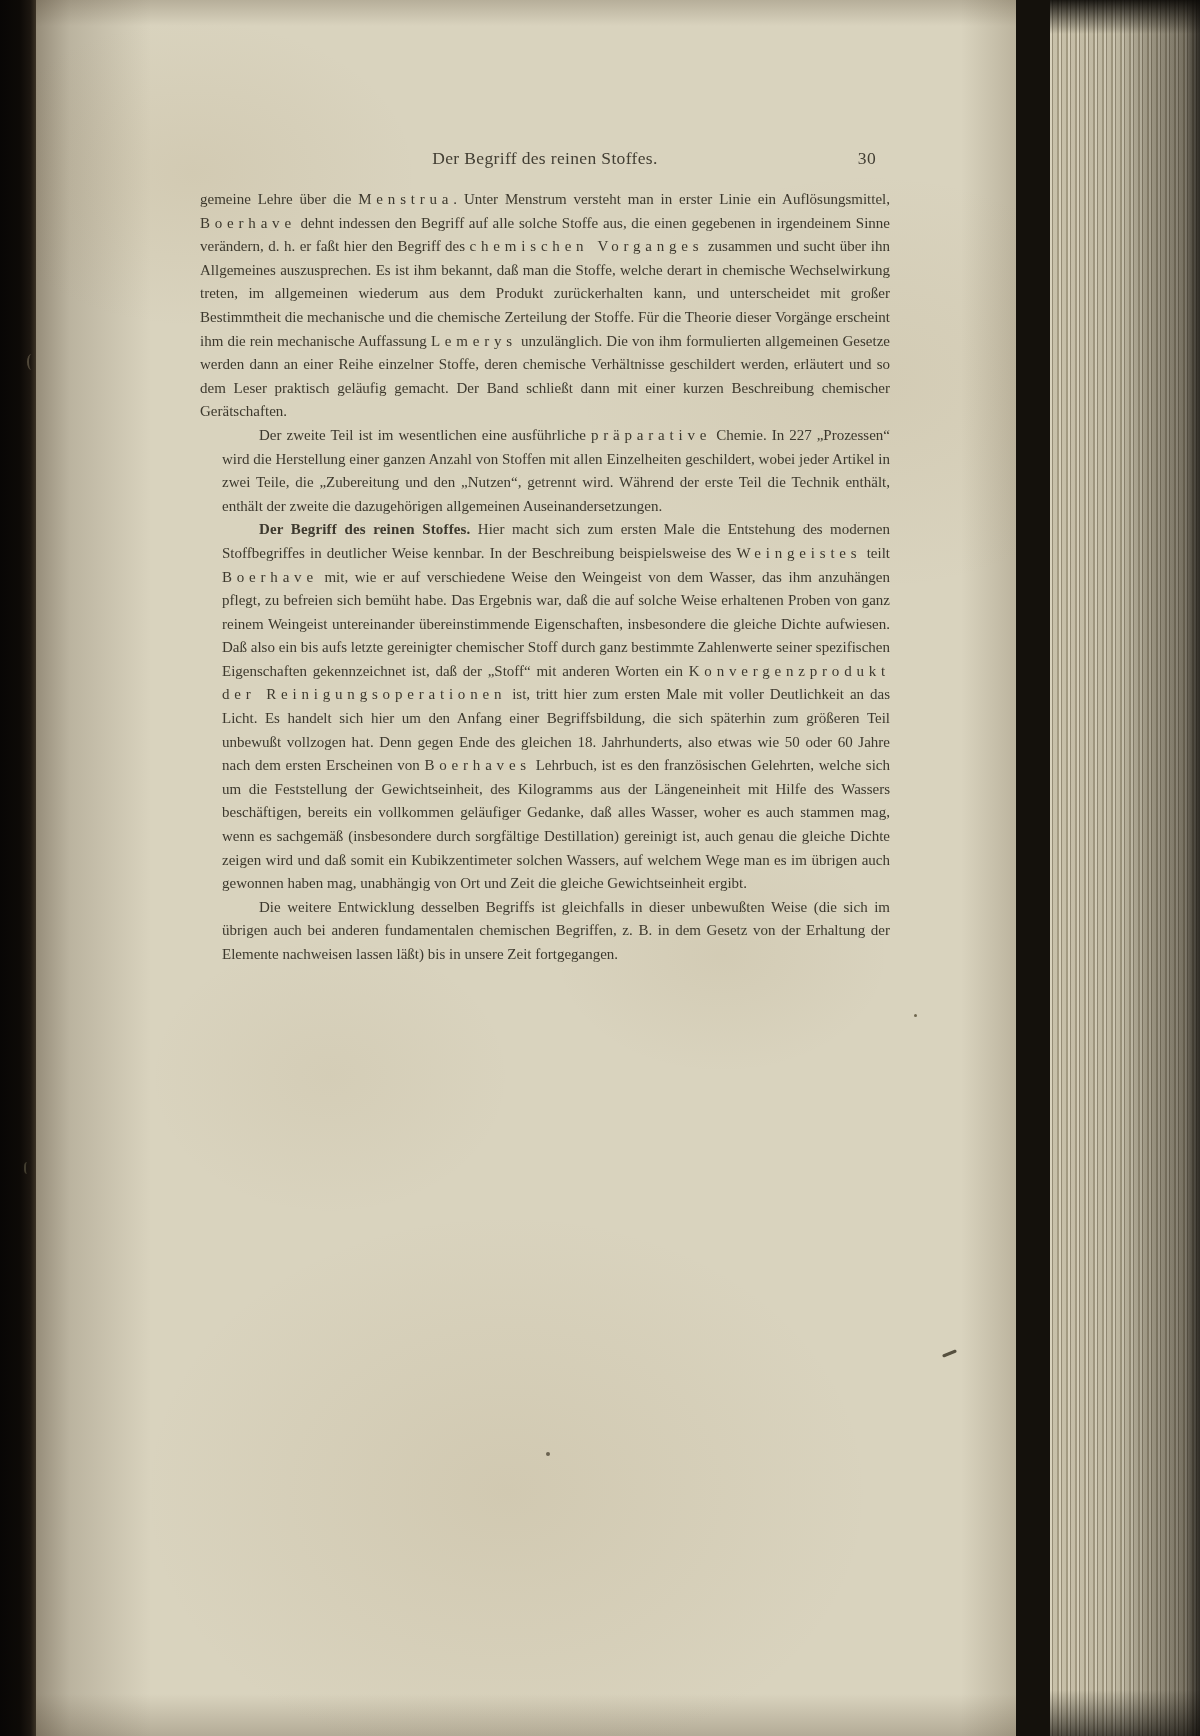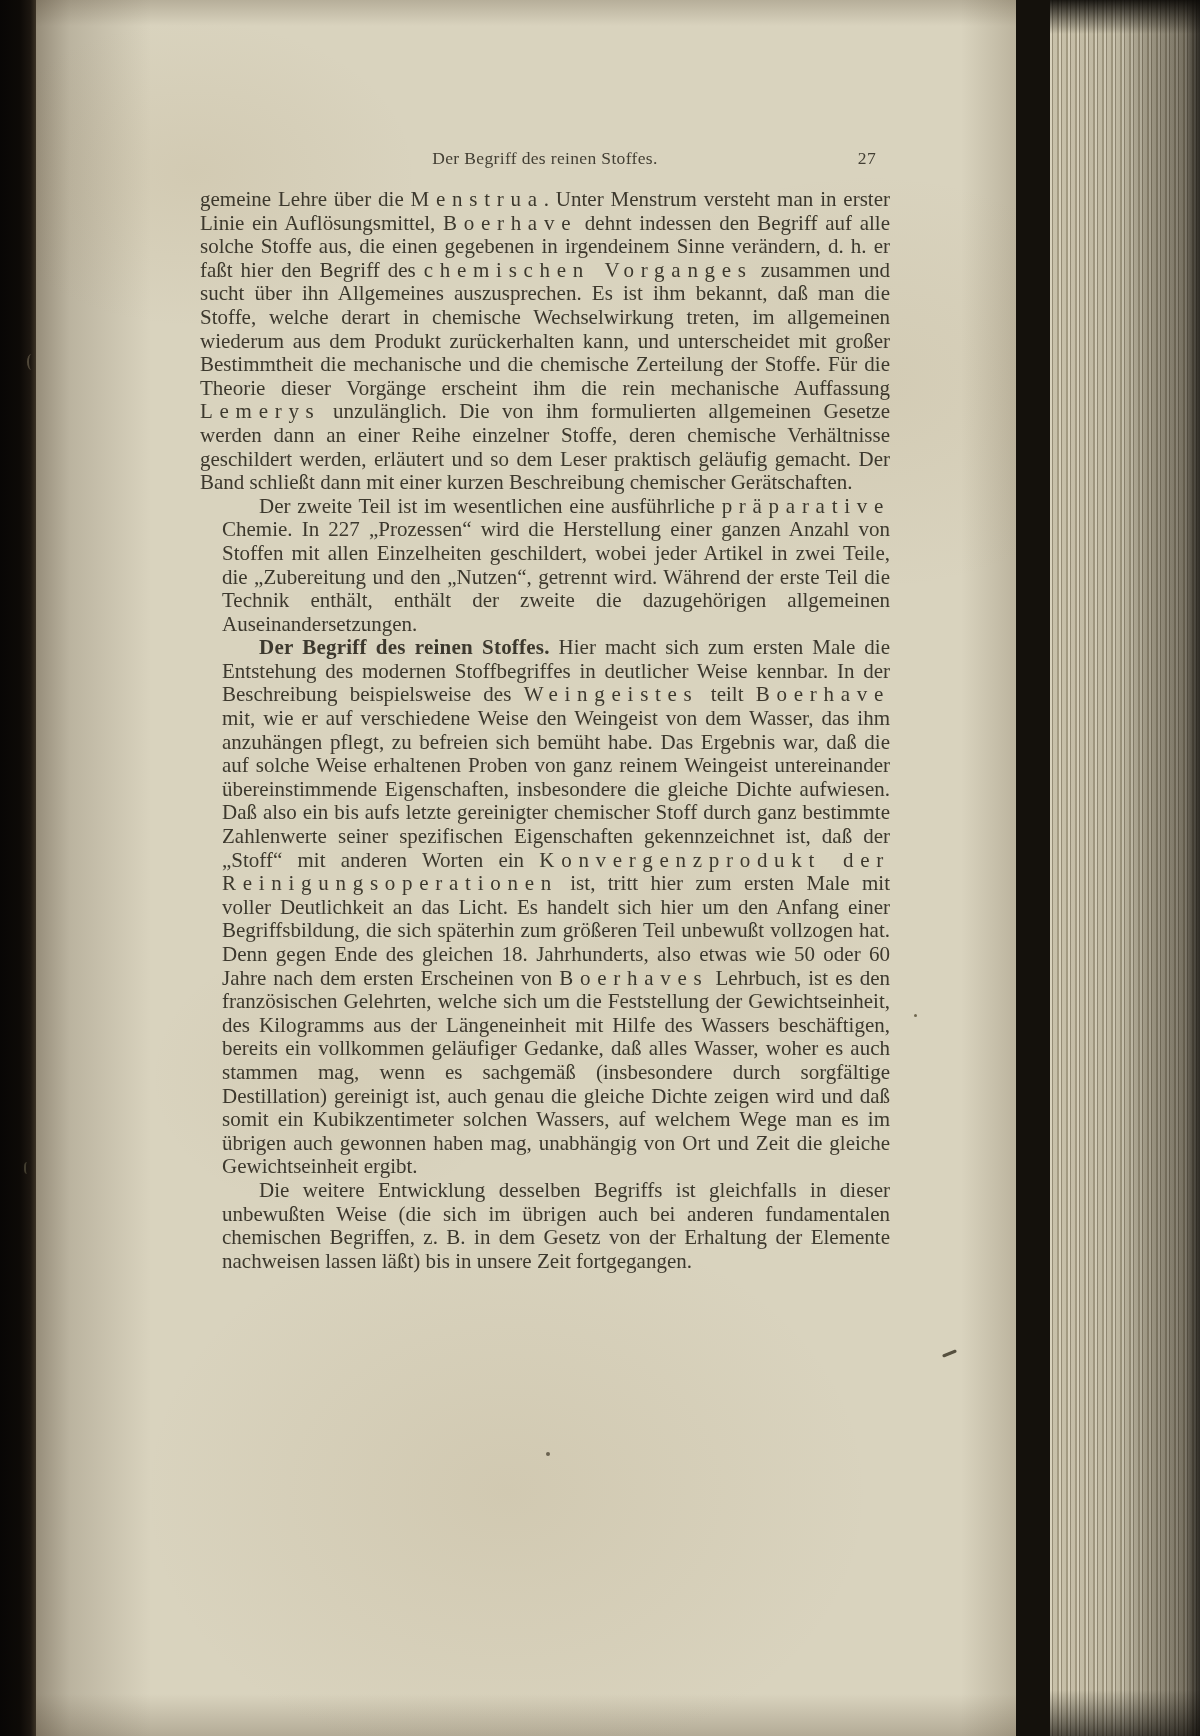--- a/index.html
+++ b/index.html
@@ -75,21 +75,21 @@
   .page-number {
     position: absolute;
     right: 14px; top: 0;
   }
   
   .page-body {
     position: absolute;
     left: 164px; top: 188px;
     width: 690px;
     color: #3c382d;
-    font-size: 21px;
+    font-size: 15px;
     line-height: 23.6px;
     text-align: justify;
   }
   .page-body p {
     margin: 0;
     padding: 0;
   }
   .page-body p.indent { text-indent: 37px; margin-left: 22px; }
   .seg-spaced { letter-spacing: 0.32em; }
   .seg-bold { font-weight: bold; letter-spacing: 0.01em; }
@@ -135,21 +135,21 @@
 </head>
 <body>
 
 <div class="scan">
 
   <div class="binding"></div>
 
   <div class="paper">
     <div class="running-head">
       <span class="head-title">Der Begriff des reinen Stoffes.</span>
-      <span class="page-number">27</span>
+      <span class="page-number">30</span>
     </div>
 
     <div class="page-body">
 
     <p class=""><span class="seg-normal">gemeine Lehre über die </span><span class="seg-spaced">Menstrua</span><span class="seg-normal">. Unter Menstrum versteht man in erster Linie ein Auflösungsmittel, </span><span class="seg-spaced">Boerhave</span><span class="seg-normal"> dehnt indessen den Begriff auf alle solche Stoffe aus, die einen gegebenen in irgendeinem Sinne verändern, d. h. er faßt hier den Begriff des </span><span class="seg-spaced">chemischen Vorganges</span><span class="seg-normal"> zusammen und sucht über ihn Allgemeines auszusprechen. Es ist ihm bekannt, daß man die Stoffe, welche derart in chemische Wechselwirkung treten, im allgemeinen wiederum aus dem Produkt zurückerhalten kann, und unterscheidet mit großer Bestimmtheit die mechanische und die chemische Zerteilung der Stoffe. Für die Theorie dieser Vorgänge erscheint ihm die rein mechanische Auffassung </span><span class="seg-spaced">Lemerys</span><span class="seg-normal"> unzulänglich. Die von ihm formulierten allgemeinen Gesetze werden dann an einer Reihe einzelner Stoffe, deren chemische Verhältnisse geschildert werden, erläutert und so dem Leser praktisch geläufig gemacht. Der Band schließt dann mit einer kurzen Beschreibung chemischer Gerätschaften.</span></p>
         <p class="indent"><span class="seg-normal">Der zweite Teil ist im wesentlichen eine ausführliche </span><span class="seg-spaced">präparative</span><span class="seg-normal"> Chemie. In 227 „Prozessen“ wird die Herstellung einer ganzen Anzahl von Stoffen mit allen Einzelheiten geschildert, wobei jeder Artikel in zwei Teile, die „Zubereitung und den „Nutzen“, getrennt wird. Während der erste Teil die Technik enthält, enthält der zweite die dazugehörigen allgemeinen Auseinandersetzungen.</span></p>
         <p class="indent"><span class="seg-bold">Der Begriff des reinen Stoffes.</span><span class="seg-normal"> Hier macht sich zum ersten Male die Entstehung des modernen Stoffbegriffes in deutlicher Weise kennbar. In der Beschreibung beispielsweise des </span><span class="seg-spaced">Weingeistes</span><span class="seg-normal"> teilt </span><span class="seg-spaced">Boerhave</span><span class="seg-normal"> mit, wie er auf verschiedene Weise den Weingeist von dem Wasser, das ihm anzuhängen pflegt, zu befreien sich bemüht habe. Das Ergebnis war, daß die auf solche Weise erhaltenen Proben von ganz reinem Weingeist untereinander übereinstimmende Eigenschaften, insbesondere die gleiche Dichte aufwiesen. Daß also ein bis aufs letzte gereinigter chemischer Stoff durch ganz bestimmte Zahlenwerte seiner spezifischen Eigenschaften gekennzeichnet ist, daß der „Stoff“ mit anderen Worten ein </span><span class="seg-spaced">Konvergenzprodukt der Reinigungsoperationen</span><span class="seg-normal"> ist, tritt hier zum ersten Male mit voller Deutlichkeit an das Licht. Es handelt sich hier um den Anfang einer Begriffsbildung, die sich späterhin zum größeren Teil unbewußt vollzogen hat. Denn gegen Ende des gleichen 18. Jahrhunderts, also etwas wie 50 oder 60 Jahre nach dem ersten Erscheinen von </span><span class="seg-spaced">Boerhaves</span><span class="seg-normal"> Lehrbuch, ist es den französischen Gelehrten, welche sich um die Feststellung der Gewichtseinheit, des Kilogramms aus der Längeneinheit mit Hilfe des Wassers beschäftigen, bereits ein vollkommen geläufiger Gedanke, daß alles Wasser, woher es auch stammen mag, wenn es sachgemäß (insbesondere durch sorgfältige Destillation) gereinigt ist, auch genau die gleiche Dichte zeigen wird und daß somit ein Kubikzentimeter solchen Wassers, auf welchem Wege man es im übrigen auch gewonnen haben mag, unabhängig von Ort und Zeit die gleiche Gewichtseinheit ergibt.</span></p>
         <p class="indent"><span class="seg-normal">Die weitere Entwicklung desselben Begriffs ist gleichfalls in dieser unbewußten Weise (die sich im übrigen auch bei anderen fundamentalen chemischen Begriffen, z. B. in dem Gesetz von der Erhaltung der Elemente nachweisen lassen läßt) bis in unsere Zeit fortgegangen.</span></p>
       </div>
 

